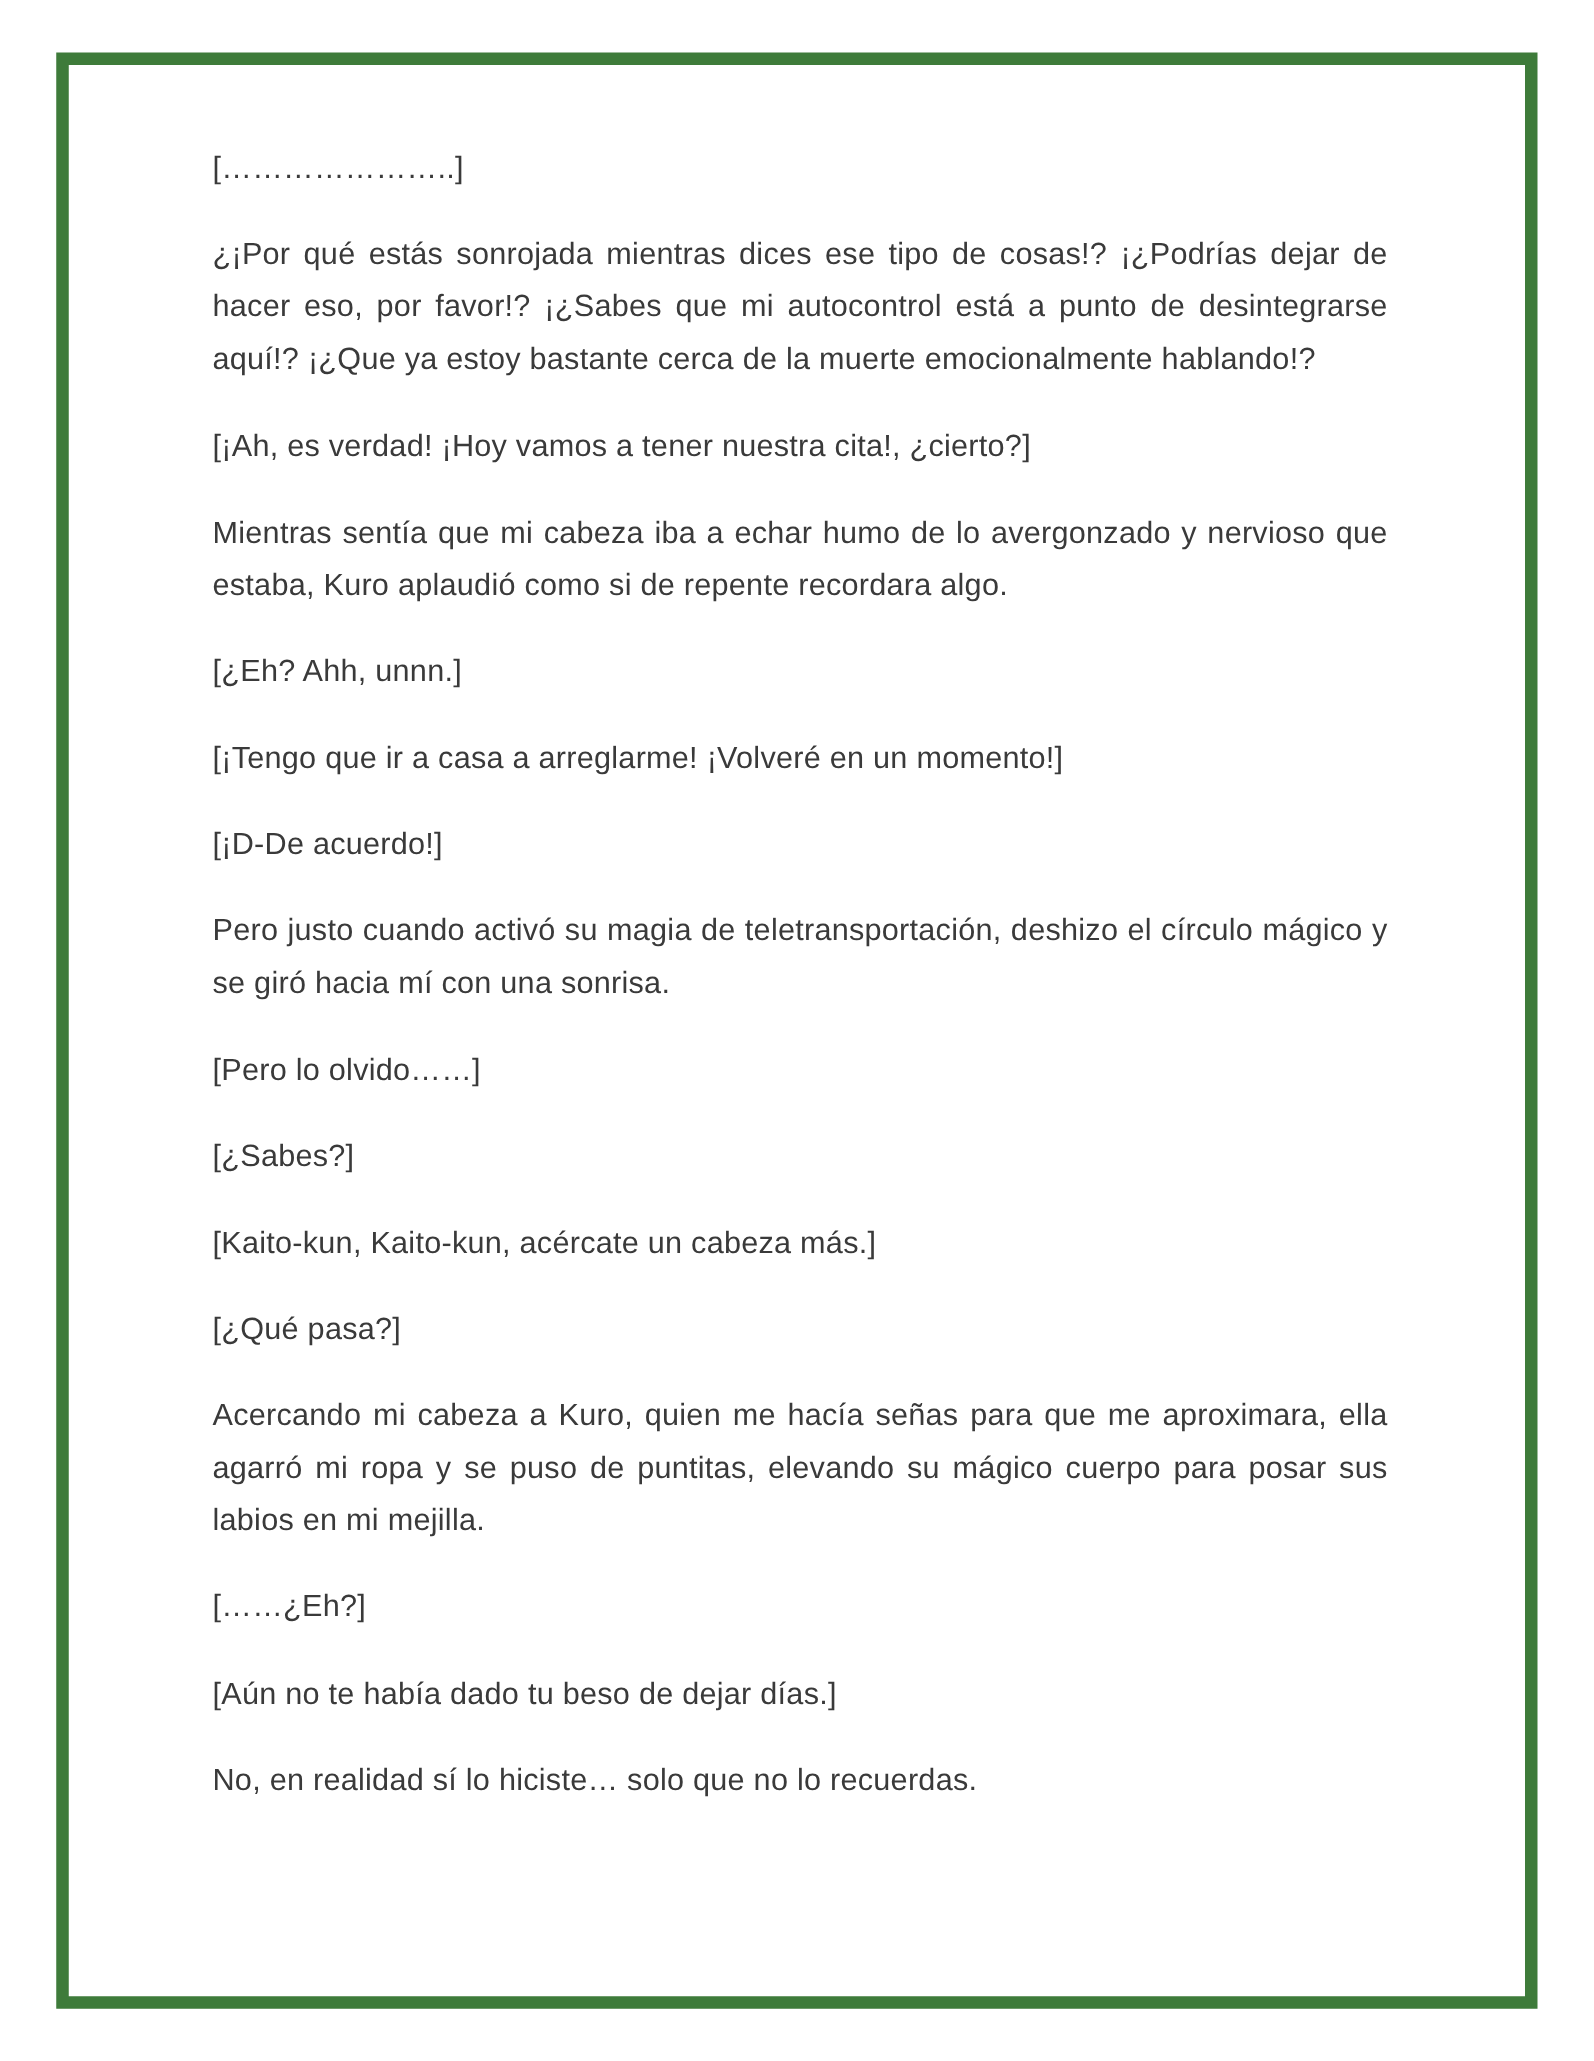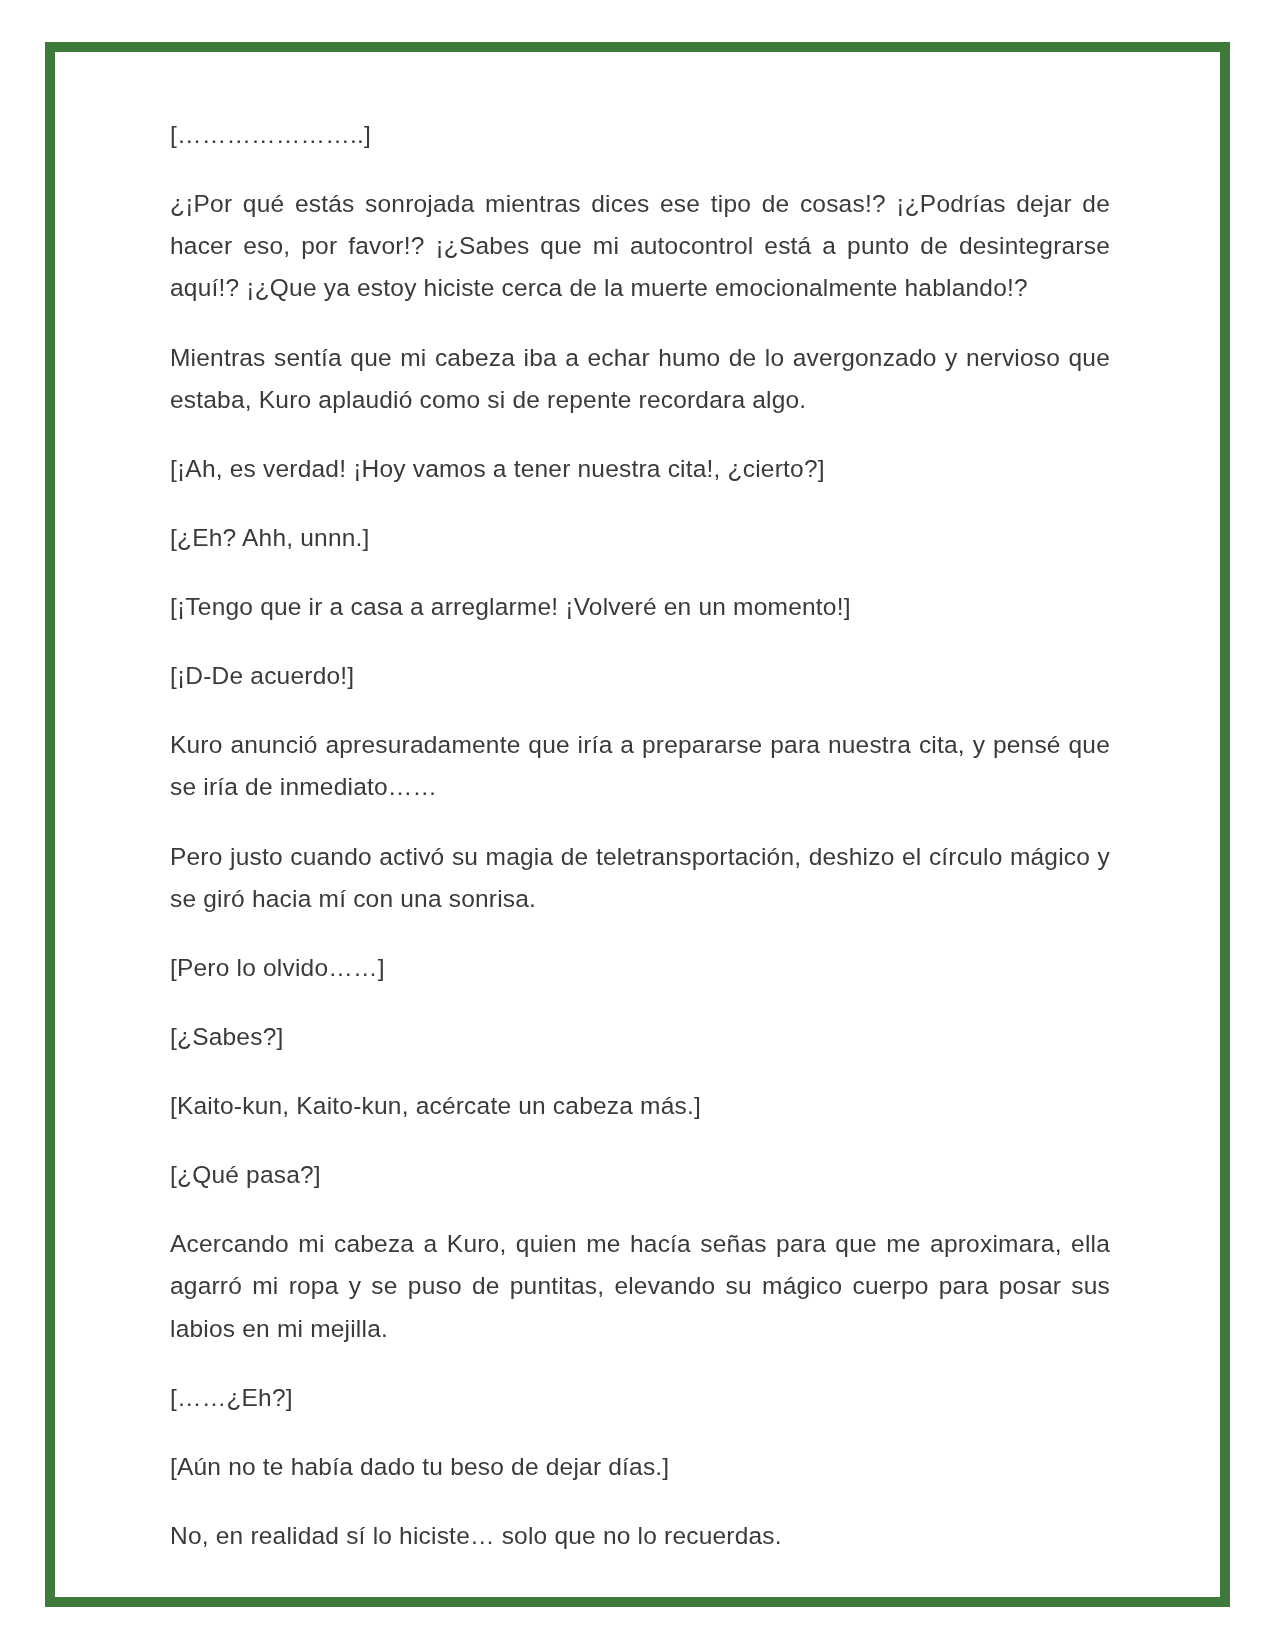--- a/index.html
+++ b/index.html
@@ -35,27 +35,26 @@
     text-align: justify;
     letter-spacing: 0.2px;
   }
 </style>
 </head>
 <body>
 
 <div class="page-frame" style="border-color: rgb(62, 123, 58);">
   <div class="content" style="color: rgb(58, 58, 58);">
     <p>[…………………..]</p>
-    <p>¿¡Por qué estás sonrojada mientras dices ese tipo de cosas!? ¡¿Podrías dejar de hacer eso, por favor!? ¡¿Sabes que mi autocontrol está a punto de desintegrarse aquí!? ¡¿Que ya estoy hiciste cerca de la muerte emocionalmente hablando!?</p>
+    <p>¿¡Por qué estás sonrojada mientras dices ese tipo de cosas!? ¡¿Podrías dejar de hacer eso, por favor!? ¡¿Sabes que mi autocontrol está a punto de desintegrarse aquí!? ¡¿Que ya estoy bastante cerca de la muerte emocionalmente hablando!?</p>
+    <p>[¡Ah, es verdad! ¡Hoy vamos a tener nuestra cita!, ¿cierto?]</p>
     <p>Mientras sentía que mi cabeza iba a echar humo de lo avergonzado y nervioso que estaba, Kuro aplaudió como si de repente recordara algo.</p>
-    <p>[¡Ah, es verdad! ¡Hoy vamos a tener nuestra cita!, ¿cierto?]</p>
     <p>[¿Eh? Ahh, unnn.]</p>
     <p>[¡Tengo que ir a casa a arreglarme! ¡Volveré en un momento!]</p>
     <p>[¡D-De acuerdo!]</p>
-    <p>Kuro anunció apresuradamente que iría a prepararse para nuestra cita, y pensé que se iría de inmediato……</p>
     <p>Pero justo cuando activó su magia de teletransportación, deshizo el círculo mágico y se giró hacia mí con una sonrisa.</p>
     <p>[Pero lo olvido……]</p>
     <p>[¿Sabes?]</p>
     <p>[Kaito-kun, Kaito-kun, acércate un cabeza más.]</p>
     <p>[¿Qué pasa?]</p>
     <p>Acercando mi cabeza a Kuro, quien me hacía señas para que me aproximara, ella agarró mi ropa y se puso de puntitas, elevando su mágico cuerpo para posar sus labios en mi mejilla.</p>
     <p>[……¿Eh?]</p>
     <p>[Aún no te había dado tu beso de dejar días.]</p>
     <p>No, en realidad sí lo hiciste… solo que no lo recuerdas.</p>
   </div>

